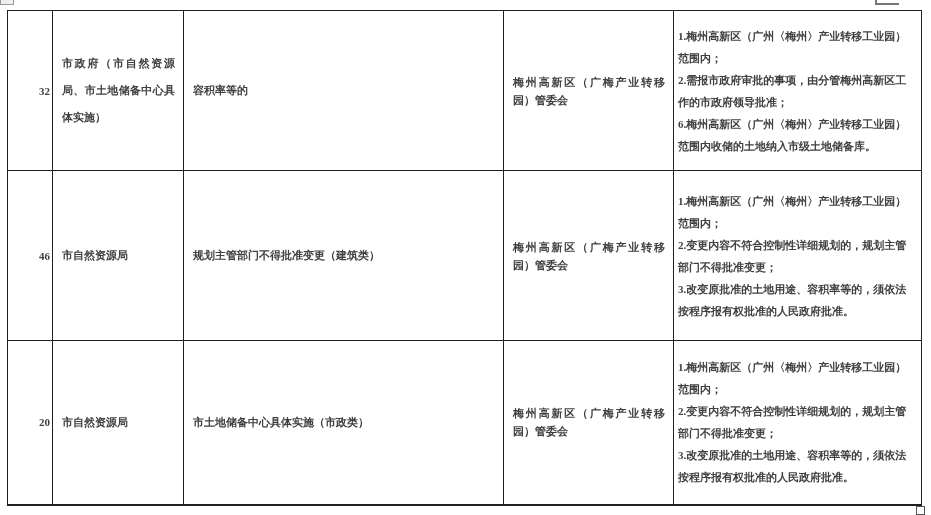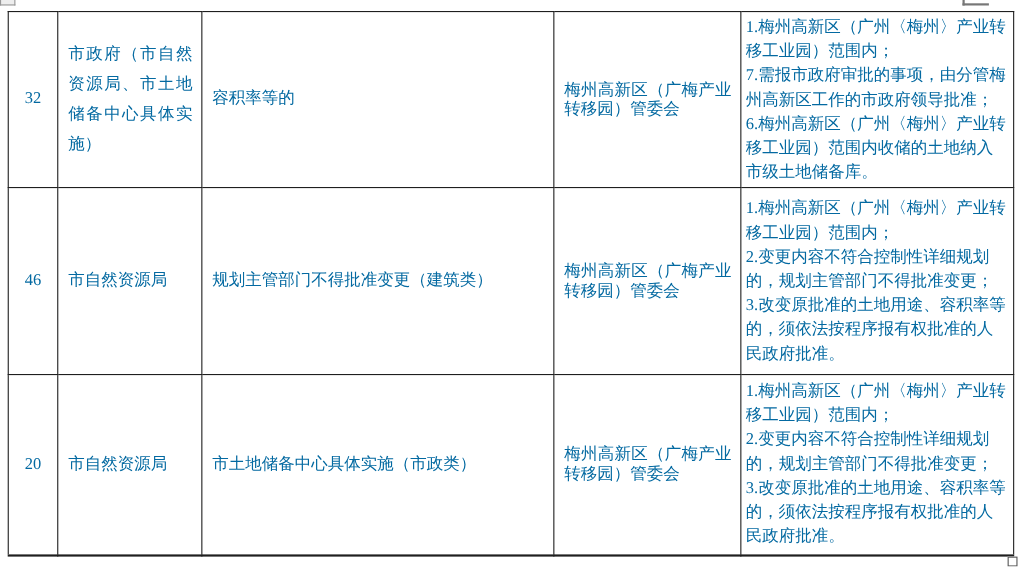--- a/index.html
+++ b/index.html
@@ -20,30 +20,31 @@
     left: 7px;
     top: 10px;
     border-collapse: collapse;
     table-layout: fixed;
     width: 914px;
     background: #ffffff;
   }
   .doc-table td {
     border: 1px solid #1f1f1f;
     vertical-align: middle;
-    font-size: 15px;
-    color: #0369a1;
+    font-size: 11px;
+    color: #404040;
     overflow: hidden;
+    font-weight: bold;
   }
   .doc-table { border: 1px solid #1f1f1f; border-bottom: 2px solid #1f1f1f; }
   .row-r1 { height: 160px; }
   .row-r2 { height: 170px; }
   .row-r3 { height: 164px; }
   td.cell-no {
-    text-align: center;
+    text-align: right;
     padding: 0 2px;
   }
   td.cell-dept {
     padding: 2px 8px 2px 9px;
     line-height: 27px;
     text-align: justify;
   }
   td.cell-item {
     padding: 2px 8px 2px 9px;
     line-height: 27px;
@@ -105,21 +106,21 @@
     <col style="width:248px">
   </colgroup>
   <tbody>
     <tr class="row-r1">
       <td class="cell-no">32</td>
       <td class="cell-dept">市政府（市自然资源局、市土地储备中心具体实施）</td>
       <td class="cell-item">容积率等的</td>
       <td class="cell-committee">梅州高新区（广梅产业转移园）管委会</td>
       <td class="cell-notes">
         <span class="note-item">1.梅州高新区（广州〈梅州〉产业转移工业园）范围内；</span>
-        <span class="note-item">7.需报市政府审批的事项，由分管梅州高新区工作的市政府领导批准；</span>
+        <span class="note-item">2.需报市政府审批的事项，由分管梅州高新区工作的市政府领导批准；</span>
         <span class="note-item">6.梅州高新区（广州〈梅州〉产业转移工业园）范围内收储的土地纳入市级土地储备库。</span>
       </td>
     </tr>
     <tr class="row-r2">
       <td class="cell-no">46</td>
       <td class="cell-dept">市自然资源局</td>
       <td class="cell-item">规划主管部门不得批准变更（建筑类）</td>
       <td class="cell-committee">梅州高新区（广梅产业转移园）管委会</td>
       <td class="cell-notes">
         <span class="note-item">1.梅州高新区（广州〈梅州〉产业转移工业园）范围内；</span>

